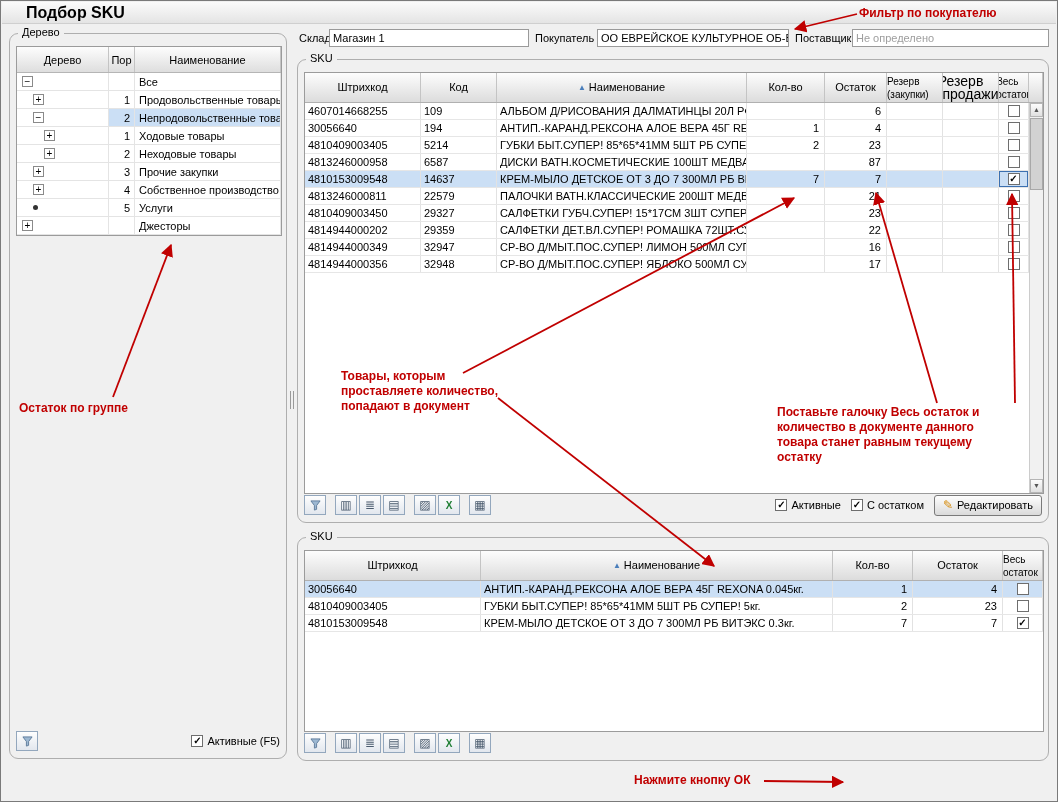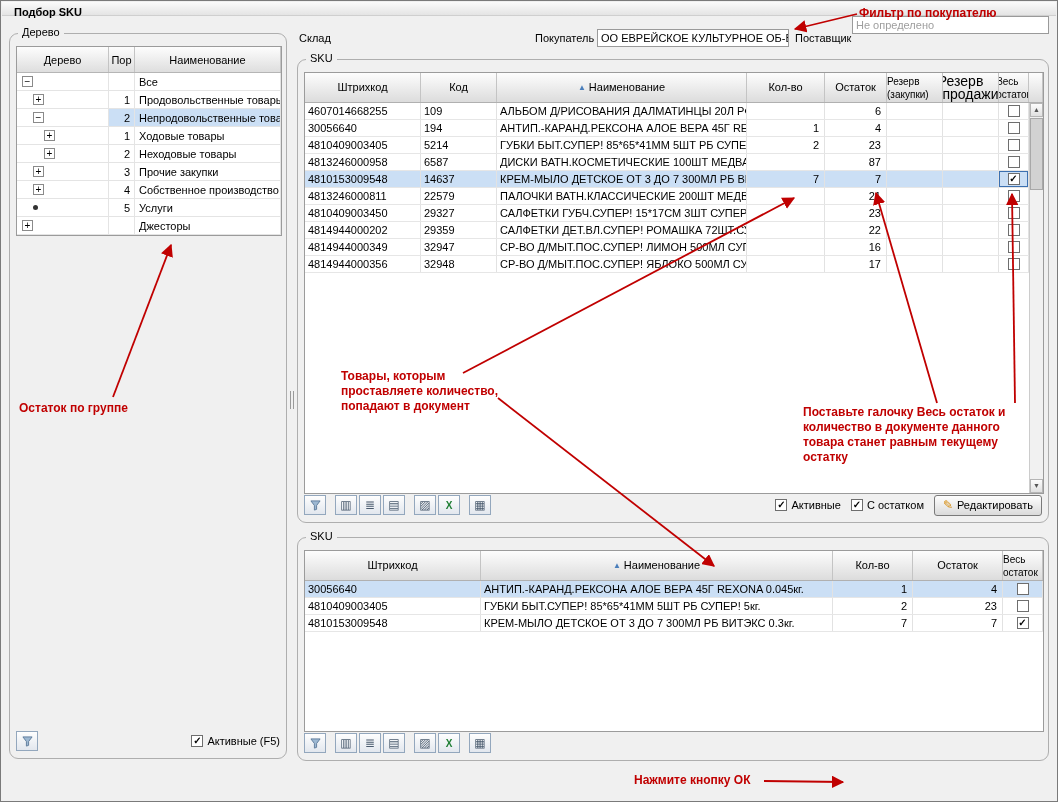--- a/index.html
+++ b/index.html
@@ -1,22 +1,22 @@
 <!DOCTYPE html>
 <html><head>
 <meta charset="utf-8">
 <style>
   * { box-sizing: border-box; margin:0; padding:0; }
   html,body { width:1058px; height:802px; overflow:hidden; }
   body { font-family:"Liberation Sans", sans-serif; font-size:11px; background:#e8e8e8; color:#000; position:relative; }
 
   .window { position:absolute; inset:0; background:#f0f0f0; border:1px solid #7a7a7a; }
-  .titlebar { position:absolute; left:1px; top:1px; right:1px; height:14px;
+  .titlebar { position:absolute; left:1px; top:1px; right:1px; height:22px;
     background:linear-gradient(#fbfbfb,#e4e4e4); border-bottom:1px solid #cfcfcf;
-    font-weight:bold; font-size:11px; line-height:21px; padding-left:12px; }
+    font-weight:bold; font-size:16px; line-height:21px; padding-left:24px; }
 
   .groupbox { position:absolute; border:1px solid #aeaeae; border-radius:9px; }
   .group-label { position:absolute; top:-8px; left:8px; background:#f0f0f0; padding:0 4px; font-size:11px; }
 
   
   .tree-panel { left:8px; top:32px; width:278px; height:726px; }
   .tree-table { position:absolute; left:6px; top:12px; width:266px; background:#fff; border:1px solid #9b9b9b; }
   .tree-head { display:flex; height:26px; background:linear-gradient(#fdfdfd,#dedede); border-bottom:1px solid #b5b5b5; }
   .tree-head .th { display:flex; align-items:center; justify-content:center; border-right:1px solid #c4c4c4; overflow:hidden; }
   .col-tree { width:92px; flex:none; } .col-order { width:26px; flex:none; } .col-name { flex:1; min-width:0; }
@@ -187,24 +187,25 @@
         <span>Активные (F5)</span>
       </label>
     </div>
   </div>
 
   <div class="splitter">
     <div class="splitter-handle"></div>
   </div>
 
   <span class="field-label" style="left:298px;top:28px">Склад</span>
+  <div class="textbox" style="left:328px;top:28px;width:200px">Магазин 1</div>
   <span class="field-label" style="left:534px;top:28px">Покупатель</span>
   <div class="textbox" style="left:596px;top:28px;width:192px">ОО ЕВРЕЙСКОЕ КУЛЬТУРНОЕ ОБ-В</div>
   <span class="field-label" style="left:794px;top:28px">Поставщик</span>
-  <div class="textbox placeholder" style="left:851px;top:15px;width:197px">Не определено</div>
+  <div class="textbox placeholder" style="left:851px;top:28px;width:197px">Не определено</div>
 
   <div class="groupbox main-panel">
     <span class="group-label">SKU</span>
     <div class="sku-table main-table">
       <div class="thead">
         <div class="th m-barcode">Штрихкод</div>
         <div class="th m-code">Код</div>
         <div class="th m-name">
           <span class="sort">▲</span>
           <span>Наименование</span>
@@ -459,21 +460,21 @@
       <div></div>
     </div>
   </div>
 
 
   <div class="annot" style="left:858px;top:5px">Фильтр по покупателю</div>
   <div class="annot" style="left:18px;top:400px">Остаток по группе</div>
   <div class="annot" style="left:340px;top:368px">Товары, которым
 проставляете количество,
 попадают в документ</div>
-  <div class="annot" style="left:802px;top:404px">Поставьте галочку Весь остаток и
+  <div class="annot" style="left:776px;top:404px">Поставьте галочку Весь остаток и
 количество в документе данного
 товара станет равным текущему
 остатку</div>
   <div class="annot" style="left:633px;top:772px">Нажмите кнопку ОК</div>
 
   <svg id="arrows" width="1058" height="802">
     <defs>
       <marker id="ah" viewBox="0 0 10 10" refX="9" refY="5" markerWidth="7" markerHeight="7" orient="auto-start-reverse">
         <path d="M0,0 L10,5 L0,10 z" fill="#c00000"></path>
       </marker>

